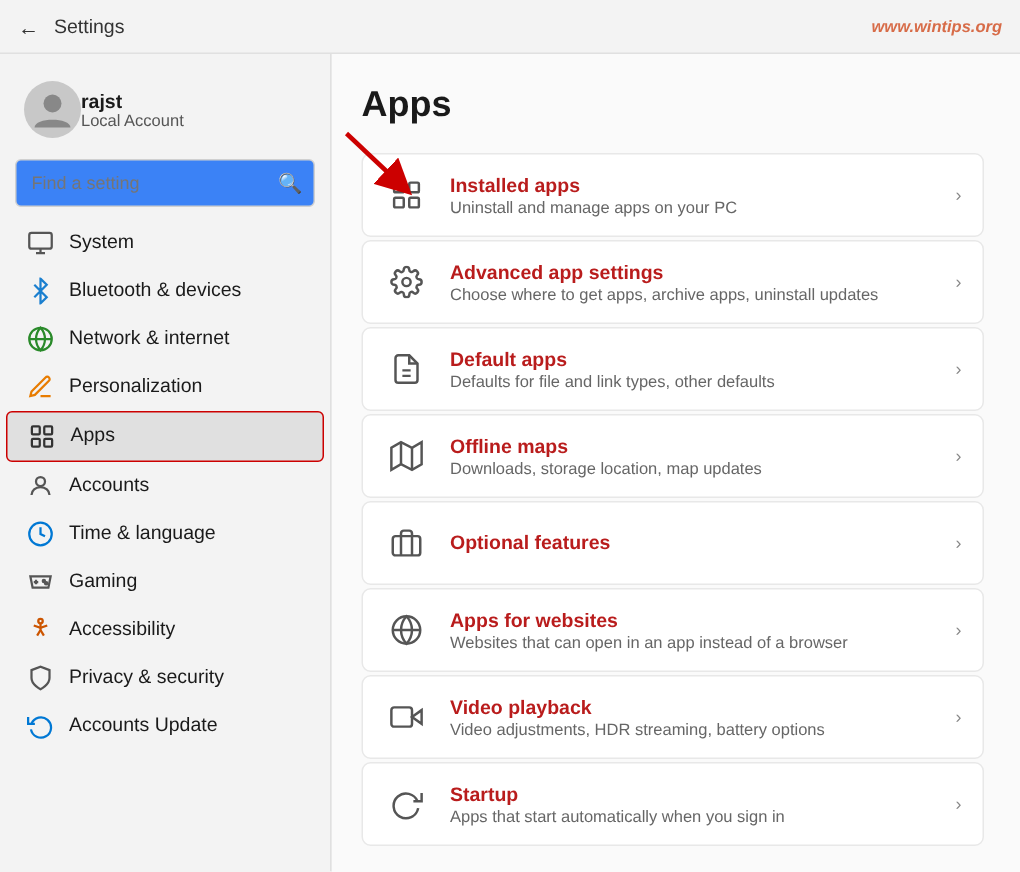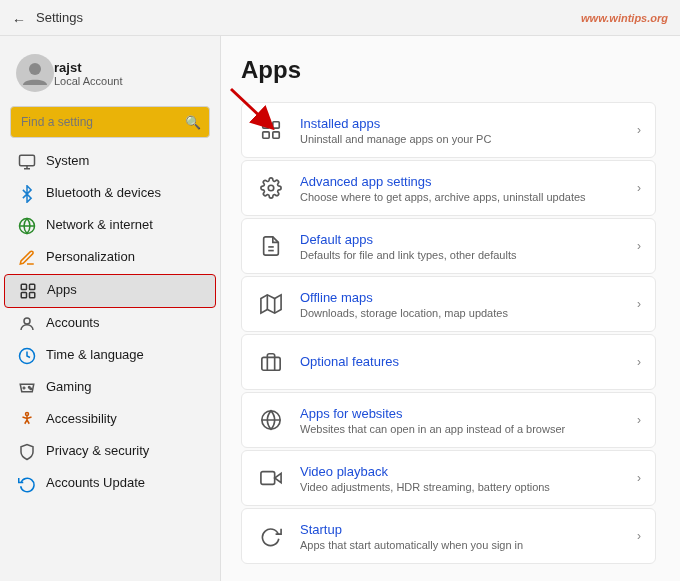--- a/index.html
+++ b/index.html
@@ -107,21 +107,21 @@
       position: relative;
     }
 
     .search-input {
       width: 100%;
       height: 32px;
       border: 1px solid #d0d0d0;
       border-radius: 4px;
       padding: 0 30px 0 10px;
       font-size: 12px;
-      background: #eab308;
+      background: #3b82f6;
       color: #333;
       outline: none;
     }
 
     .search-icon-wrap {
       position: absolute;
       right: 8px;
       top: 50%;
       transform: translateY(-50%);
       color: #666;
@@ -199,22 +199,22 @@
       flex-shrink: 0;
       color: #555;
     }
 
     .settings-item-text {
       flex: 1;
     }
 
     .settings-item-title {
       font-size: 13px;
-      font-weight: 400;
-      color: #1d4ed8;
+      font-weight: 700;
+      color: #b91c1c;
       margin-bottom: 2px;
     }
 
     .settings-item-desc {
       font-size: 11px;
       color: #666;
     }
 
     .settings-item-chevron {
       color: #888;

